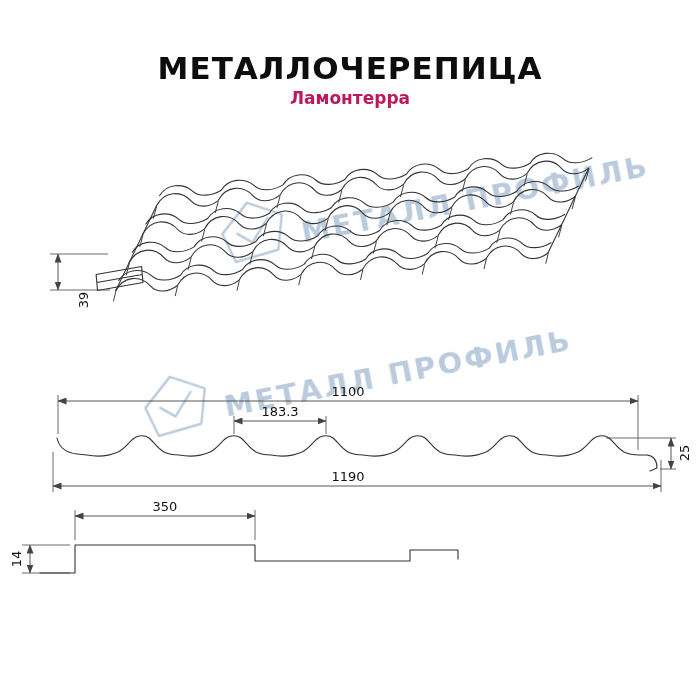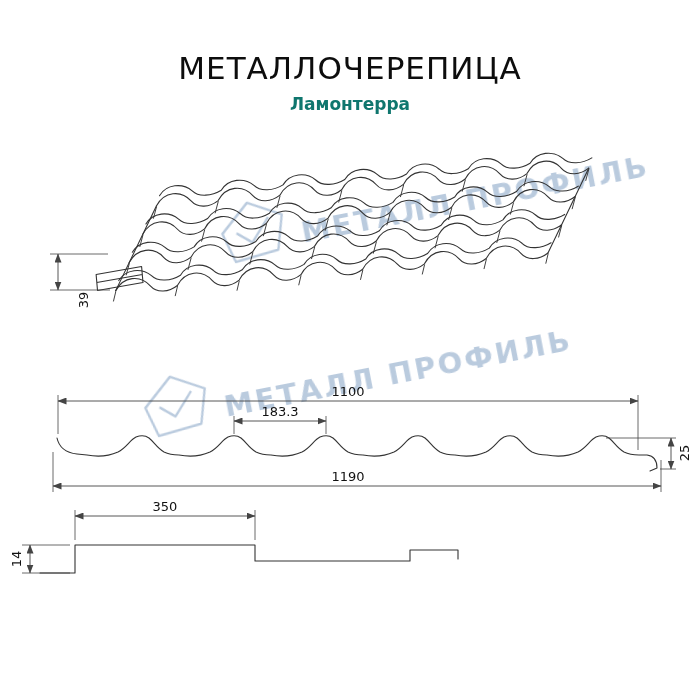--- a/index.html
+++ b/index.html
@@ -1,21 +1,21 @@
 <!DOCTYPE html>
 <html><head>
 <meta charset="utf-8">
 <style>
   html,body{margin:0;padding:0;background:#ffffff;}
   body{width:700px;height:700px;position:relative;overflow:hidden;
        font-family:"DejaVu Sans","Liberation Sans",sans-serif;}
   .title{position:absolute;top:50px;left:0;width:700px;text-align:center;
-         font-size:31px;font-weight:normal;letter-spacing:1px;color:#0d0d0d;}
-  .subtitle{position:absolute;top:94px;left:0;width:700px;text-align:center;
-         font-size:17px;font-weight:600;color:#0f766e;}
+         font-size:31px;font-weight:bold;letter-spacing:1px;color:#0d0d0d;}
+  .subtitle{position:absolute;top:88px;left:0;width:700px;text-align:center;
+         font-size:17px;font-weight:600;color:#be185d;}
   svg{position:absolute;top:0;left:0;}
   .draw{stroke:#333;fill:none;stroke-width:1.1;stroke-linecap:round;stroke-linejoin:round;}
   .dim{stroke:#444;fill:none;stroke-width:0.9;}
   .ext{stroke:#444;fill:none;stroke-width:0.8;}
   .dimtext{font-size:13px;fill:#111;font-family:"DejaVu Sans","Liberation Sans",sans-serif;}
   .wmtext{font-size:29px;font-weight:bold;letter-spacing:2.5px;
           font-family:"DejaVu Sans","Liberation Sans",sans-serif;}
 </style>
 </head>
 <body>

